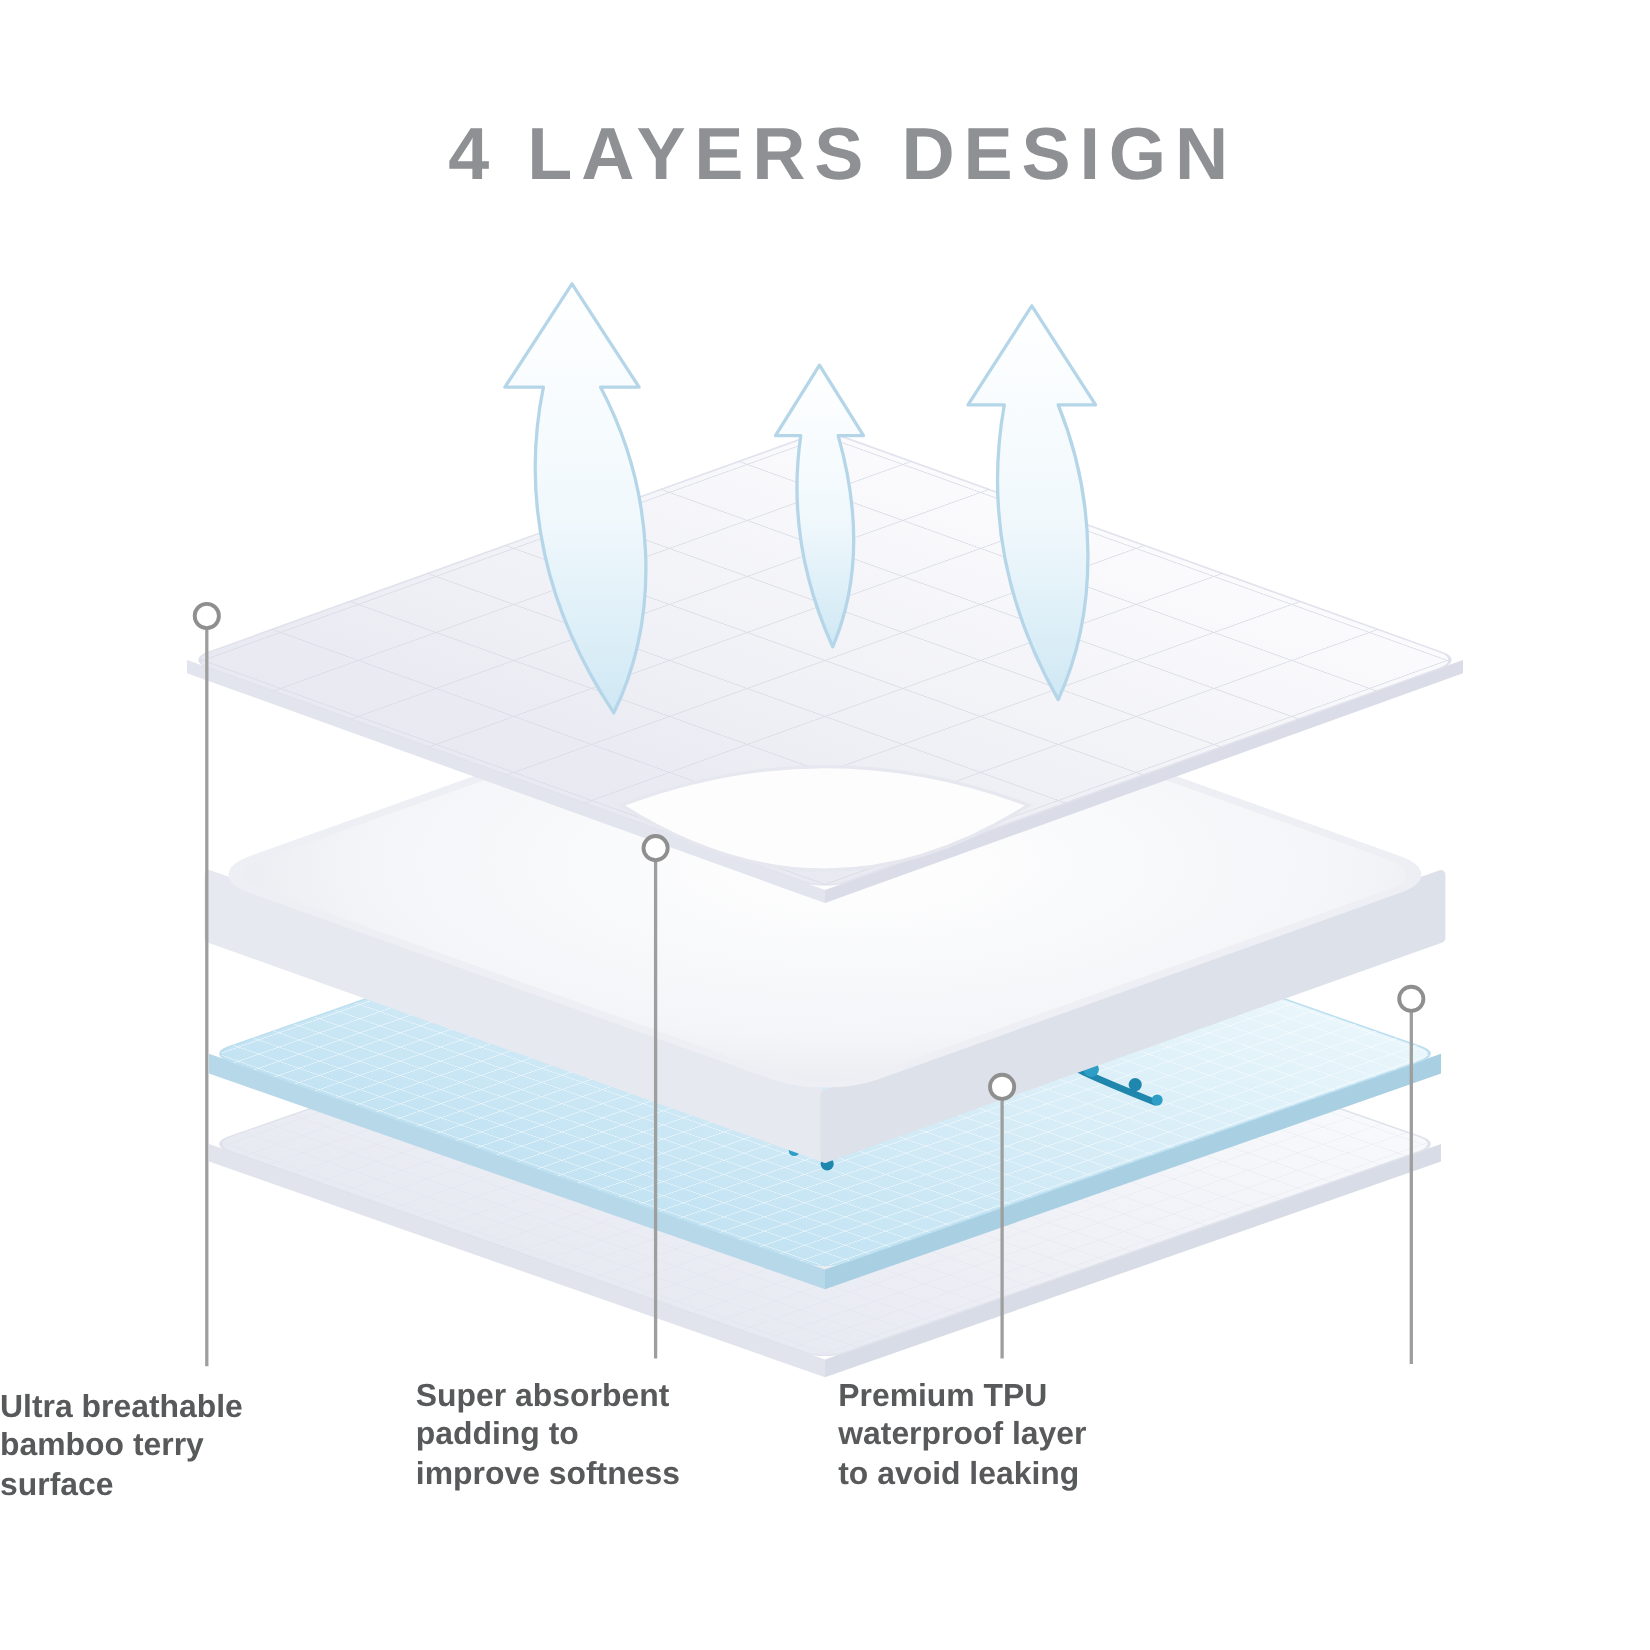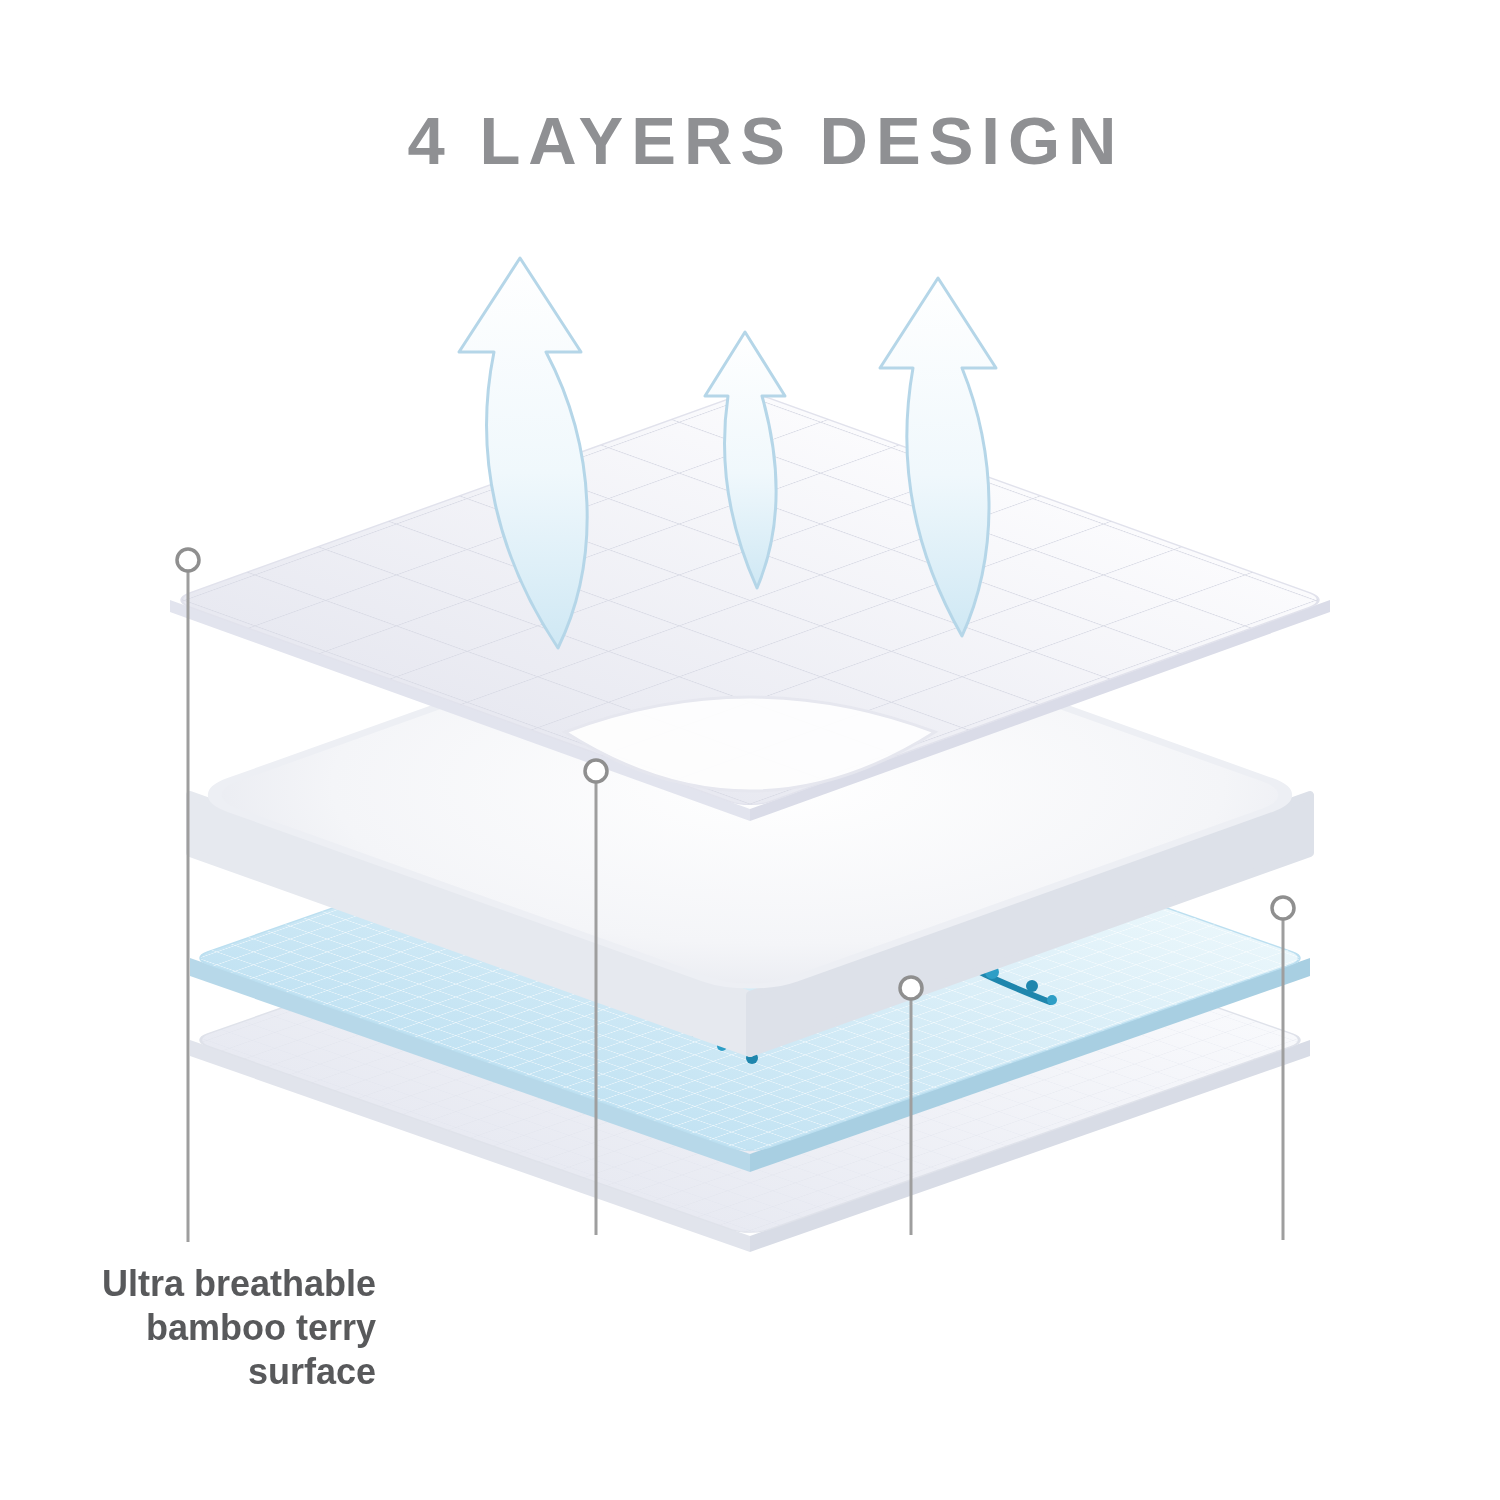--- a/index.html
+++ b/index.html
@@ -15,22 +15,22 @@
     position: absolute; top: 102px; left: 0; width: 100%;
     text-align: center;
     font-size: 67px; font-weight: 700; letter-spacing: 8px;
     color: #8f9093;
     margin-left: 16px;
   }
   svg.diagram { position: absolute; left: 0; top: 0; }
   .label {
     position: absolute;
     color: #58595b;
-    font-size: 36px; font-weight: 700;
-    line-height: 1.22; text-align: right;
+    font-size: 29px; font-weight: 700;
+    line-height: 1.22; text-align: left;
     white-space: pre-line;
   }
 </style>
 </head>
 <body>
 
 <div class="stage">
 
   <div class="title">4 LAYERS DESIGN</div>
 
@@ -167,14 +167,20 @@
       <circle cx="911" cy="988" r="11" fill="#ffffff" stroke="#8f8f8f" stroke-width="3.5"></circle>
 
       <line x1="1283" y1="920" x2="1283" y2="1240"></line>
       <circle cx="1283" cy="908" r="11" fill="#ffffff" stroke="#8f8f8f" stroke-width="3.5"></circle>
     </g>
   </svg>
 
   <div class="label" style="left:0px;    top:1262px; width:376px;">Ultra breathable
 bamboo terry
 surface</div>
+  <div class="label" style="left:378px;  top:1252px; width:382px;">Super absorbent
+padding to
+improve softness</div>
+  <div class="label" style="left:762px;  top:1252px; width:382px;">Premium TPU
+waterproof layer
+to avoid leaking</div>
 
 </div>
 
 </body></html>

